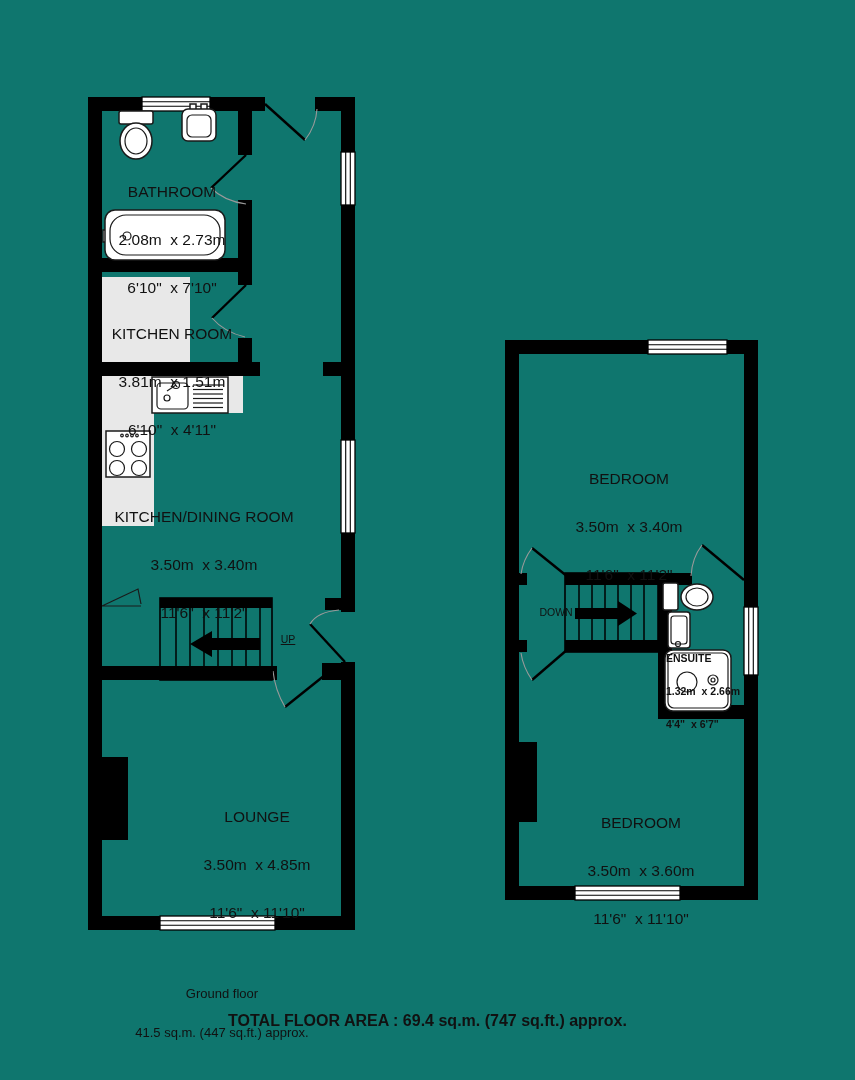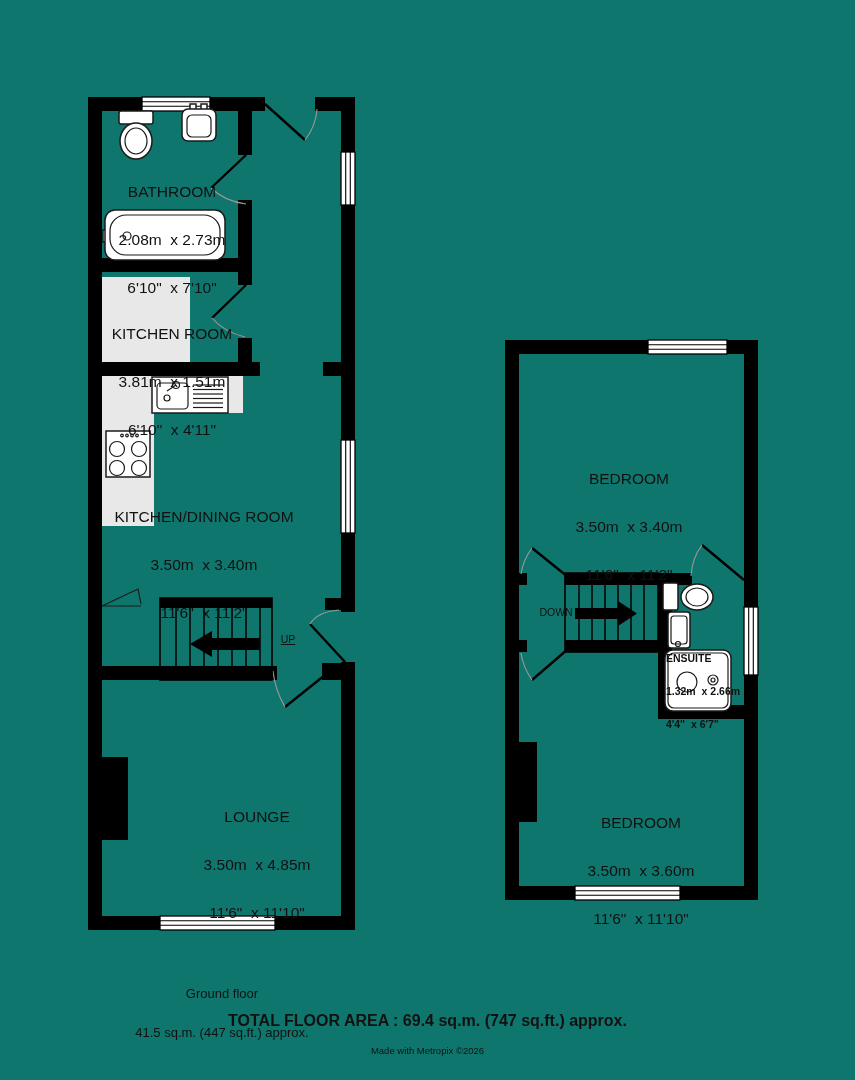--- a/index.html
+++ b/index.html
@@ -303,15 +303,14 @@
 <div class="slabel" style="left:288px;top:634px;text-decoration:underline;">UP</div>
 <div class="slabel" style="left:556px;top:607px;">DOWN</div>
 
 <div class="flabel" style="left:222px;top:961px;">
   <div>Ground floor</div>
   <div>41.5 sq.m. (447 sq.ft.) approx.</div>
 </div>
 
 
 <div class="total" style="top:1012px;">TOTAL FLOOR AREA : 69.4 sq.m. (747 sq.ft.) approx.</div>
-<div class="fine" style="top:1045px;">Made with Metropix ©2026</div>
 
 </div>
 
 </body></html>

